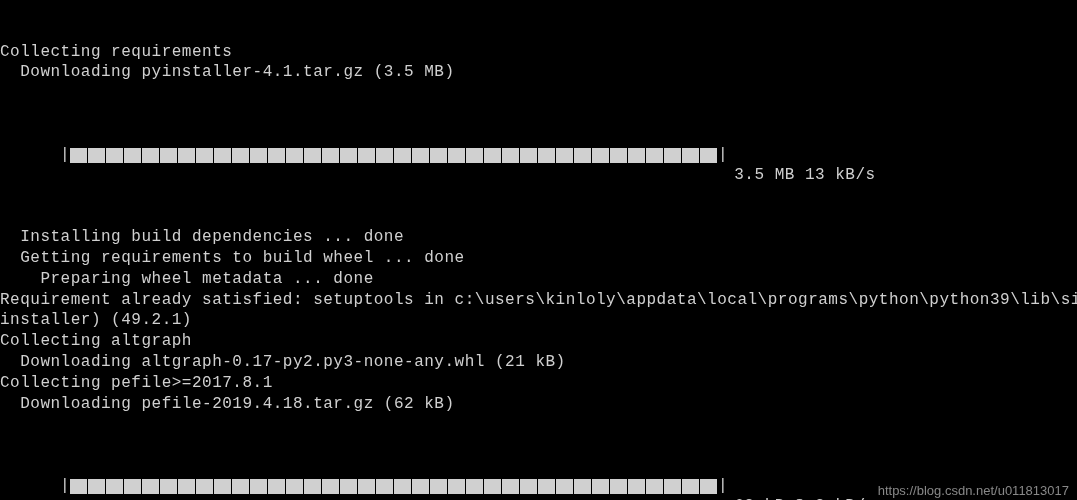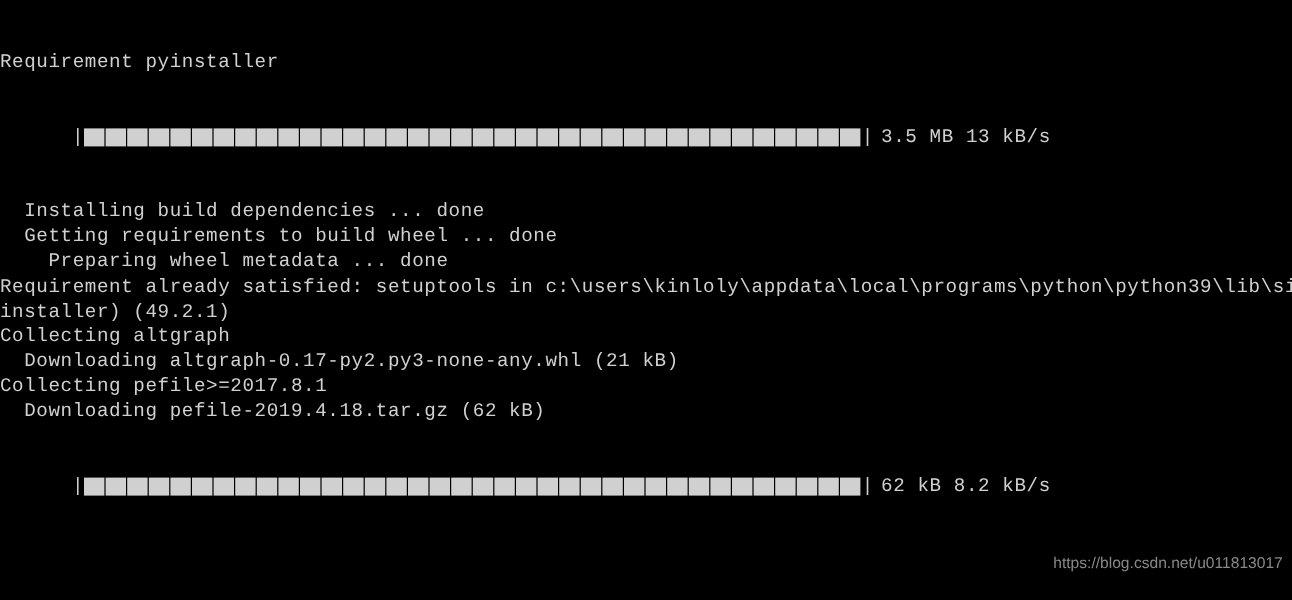--- a/index.html
+++ b/index.html
@@ -42,36 +42,37 @@
     }
     .progress-block {
       width: 17px;
       height: 15px;
       background: #d0d0d0;
       margin-right: 1px;
       display: inline-block;
     }
     .progress-text {
       margin-left: 6px;
+      margin-top: 40px;
     }
     .watermark {
       position: absolute;
       right: 8px;
-      bottom: 22px;
+      bottom: 0;
       font-size: 13px;
       color: #888888;
       font-family: Arial, sans-serif;
       letter-spacing: 0;
     }
   </style>
 </head>
 <body>
 
 <div class="terminal">
-  <div id="block1"><div class="line">Requirement pyinstaller</div></div>
+  <div id="block1"><div class="line">Collecting requirements</div><div class="line">  Downloading pyinstaller-4.1.tar.gz (3.5 MB)</div></div>
   <div class="progress-line">
     <span class="progress-indent"> </span><span class="progress-pipe">|</span><span class="progress-bar" id="pbar1"><span class="progress-block"></span><span class="progress-block"></span><span class="progress-block"></span><span class="progress-block"></span><span class="progress-block"></span><span class="progress-block"></span><span class="progress-block"></span><span class="progress-block"></span><span class="progress-block"></span><span class="progress-block"></span><span class="progress-block"></span><span class="progress-block"></span><span class="progress-block"></span><span class="progress-block"></span><span class="progress-block"></span><span class="progress-block"></span><span class="progress-block"></span><span class="progress-block"></span><span class="progress-block"></span><span class="progress-block"></span><span class="progress-block"></span><span class="progress-block"></span><span class="progress-block"></span><span class="progress-block"></span><span class="progress-block"></span><span class="progress-block"></span><span class="progress-block"></span><span class="progress-block"></span><span class="progress-block"></span><span class="progress-block"></span><span class="progress-block"></span><span class="progress-block"></span><span class="progress-block"></span><span class="progress-block"></span><span class="progress-block"></span><span class="progress-block"></span></span><span class="progress-pipe">|</span><span class="progress-text">3.5 MB 13 kB/s</span>
   </div>
   <div id="block2"><div class="line">  Installing build dependencies ... done</div><div class="line">  Getting requirements to build wheel ... done</div><div class="line">    Preparing wheel metadata ... done</div><div class="line">Requirement already satisfied: setuptools in c:\users\kinloly\appdata\local\programs\python\python39\lib\sit</div><div class="line">installer) (49.2.1)</div><div class="line">Collecting altgraph</div><div class="line">  Downloading altgraph-0.17-py2.py3-none-any.whl (21 kB)</div><div class="line">Collecting pefile&gt;=2017.8.1</div><div class="line">  Downloading pefile-2019.4.18.tar.gz (62 kB)</div></div>
   <div class="progress-line">
     <span class="progress-indent"> </span><span class="progress-pipe">|</span><span class="progress-bar" id="pbar2"><span class="progress-block"></span><span class="progress-block"></span><span class="progress-block"></span><span class="progress-block"></span><span class="progress-block"></span><span class="progress-block"></span><span class="progress-block"></span><span class="progress-block"></span><span class="progress-block"></span><span class="progress-block"></span><span class="progress-block"></span><span class="progress-block"></span><span class="progress-block"></span><span class="progress-block"></span><span class="progress-block"></span><span class="progress-block"></span><span class="progress-block"></span><span class="progress-block"></span><span class="progress-block"></span><span class="progress-block"></span><span class="progress-block"></span><span class="progress-block"></span><span class="progress-block"></span><span class="progress-block"></span><span class="progress-block"></span><span class="progress-block"></span><span class="progress-block"></span><span class="progress-block"></span><span class="progress-block"></span><span class="progress-block"></span><span class="progress-block"></span><span class="progress-block"></span><span class="progress-block"></span><span class="progress-block"></span><span class="progress-block"></span><span class="progress-block"></span></span><span class="progress-pipe">|</span><span class="progress-text">62 kB 8.2 kB/s</span>
   </div>
   
   
   

